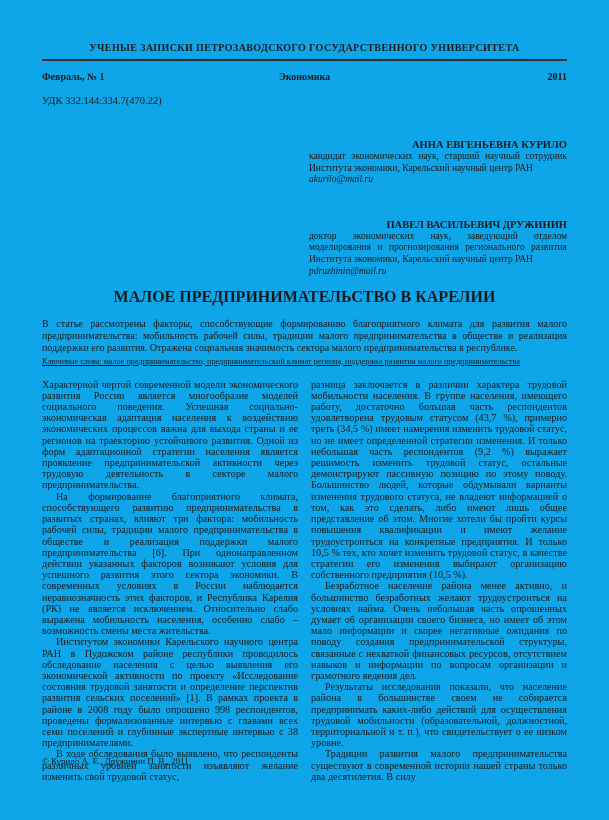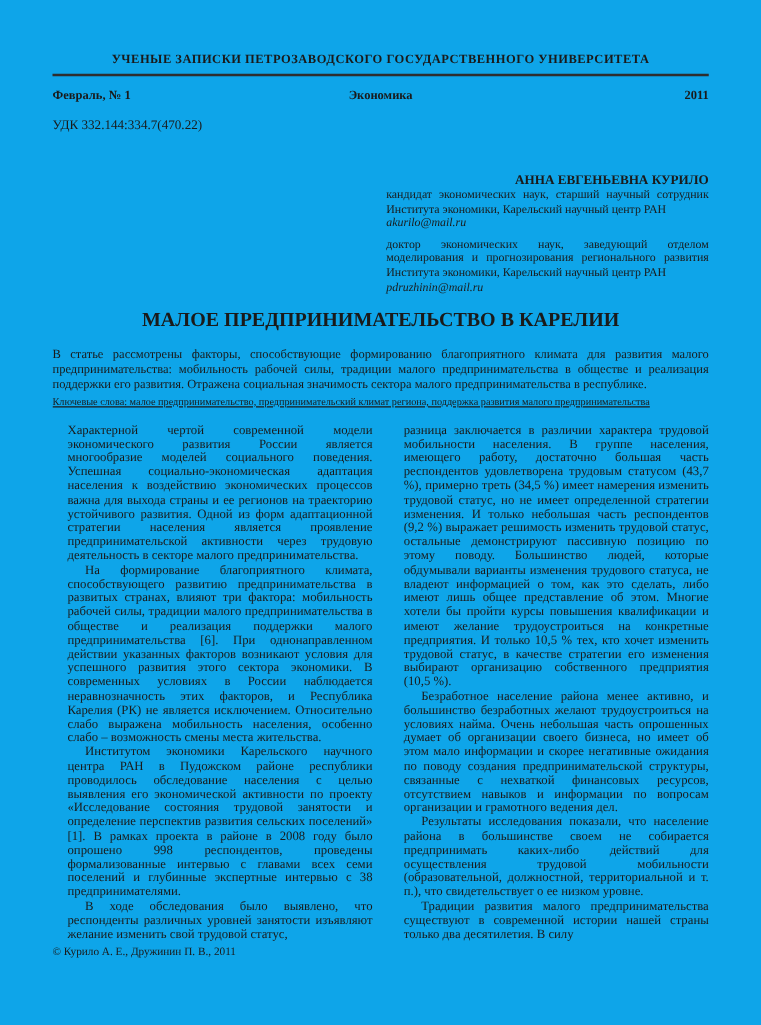--- a/index.html
+++ b/index.html
@@ -92,21 +92,20 @@
     display: flex;
     gap: 13px;
     margin-top: 12px;
   }
   .col {
     flex: 1;
     min-width: 0;
     text-align: justify;
     font-size: 10.2px;
     line-height: 11.2px;
-    margin-left: 12px;
   }
   .col p {
     margin: 0;
     text-indent: 14px;
   }
   .col p.noindent { text-indent: 0; }
   .copyright {
     position: absolute;
     left: 42px;
     bottom: 54px;
@@ -129,20 +128,21 @@
 
   <div class="udk">УДК 332.144:334.7(470.22)</div>
 
   <div class="authors">
     <div class="author">
       <div class="author-name">АННА ЕВГЕНЬЕВНА КУРИЛО</div>
       <div class="author-aff">кандидат экономических наук, старший научный сотрудник Института экономики, Карельский научный центр РАН</div>
       <div class="author-email">akurilo@mail.ru</div>
     </div>
     <div class="author">
+      <div class="author-name">ПАВЕЛ ВАСИЛЬЕВИЧ ДРУЖИНИН</div>
       <div class="author-aff">доктор экономических наук, заведующий отделом моделирования и прогнозирования регионального развития Института экономики, Карельский научный центр РАН</div>
       <div class="author-email">pdruzhinin@mail.ru</div>
     </div>
   </div>
 
   <h1 class="article-title">
     <span>МАЛОЕ ПРЕДПРИНИМАТЕЛЬСТВО В КАРЕЛИИ</span><br>
   </h1>
 
   <p class="abstract">В статье рассмотрены факторы, способствующие формированию благоприятного климата для развития малого предпринимательства: мобильность рабочей силы, традиции малого предпринимательства в обществе и реализация поддержки его развития. Отражена социальная значимость сектора малого предпринимательства в республике.</p>

